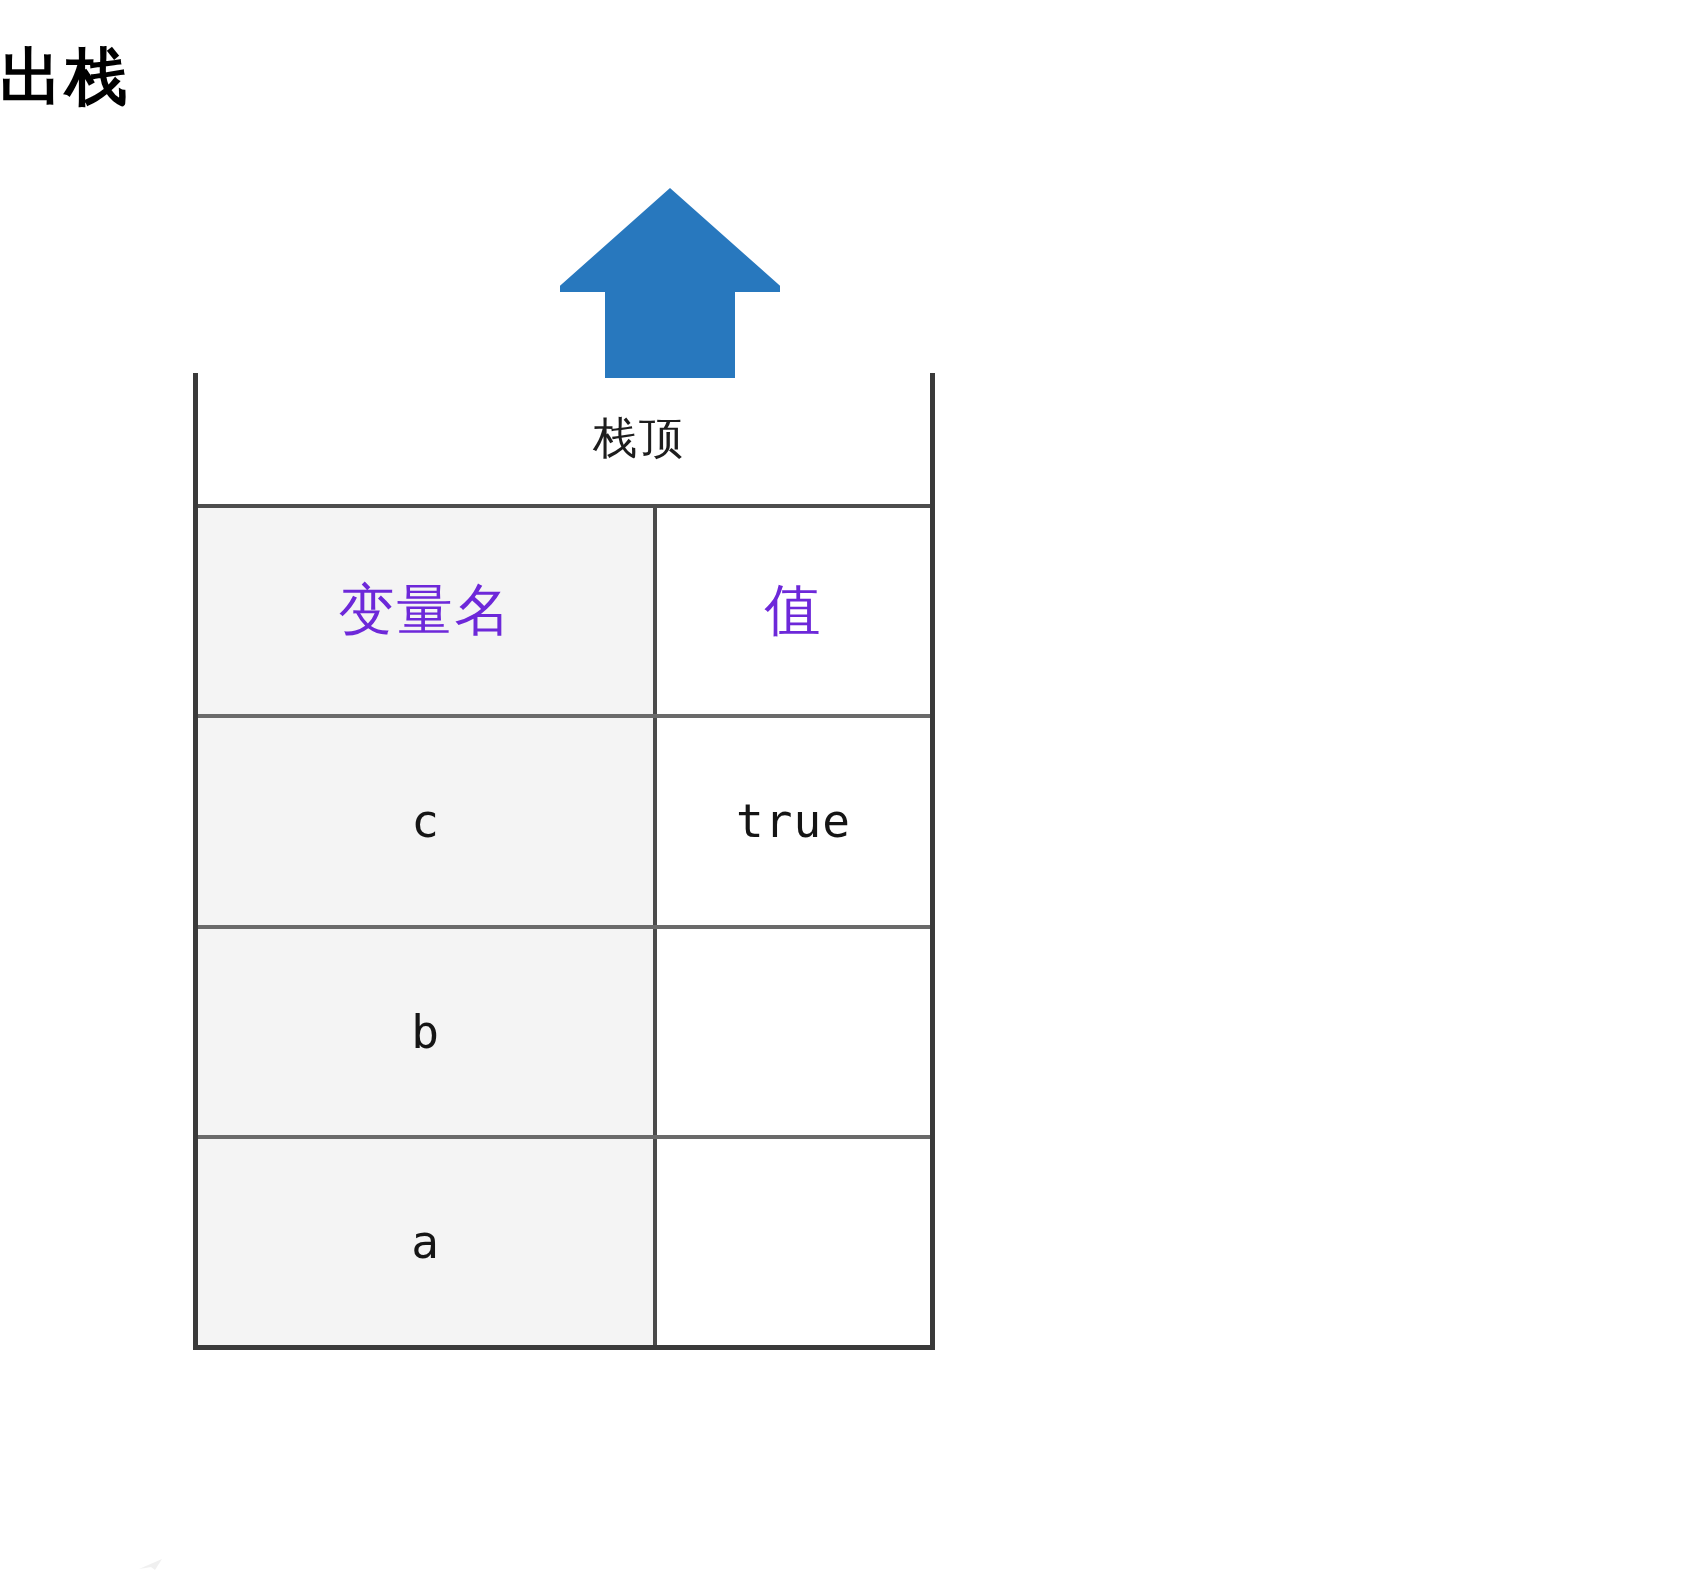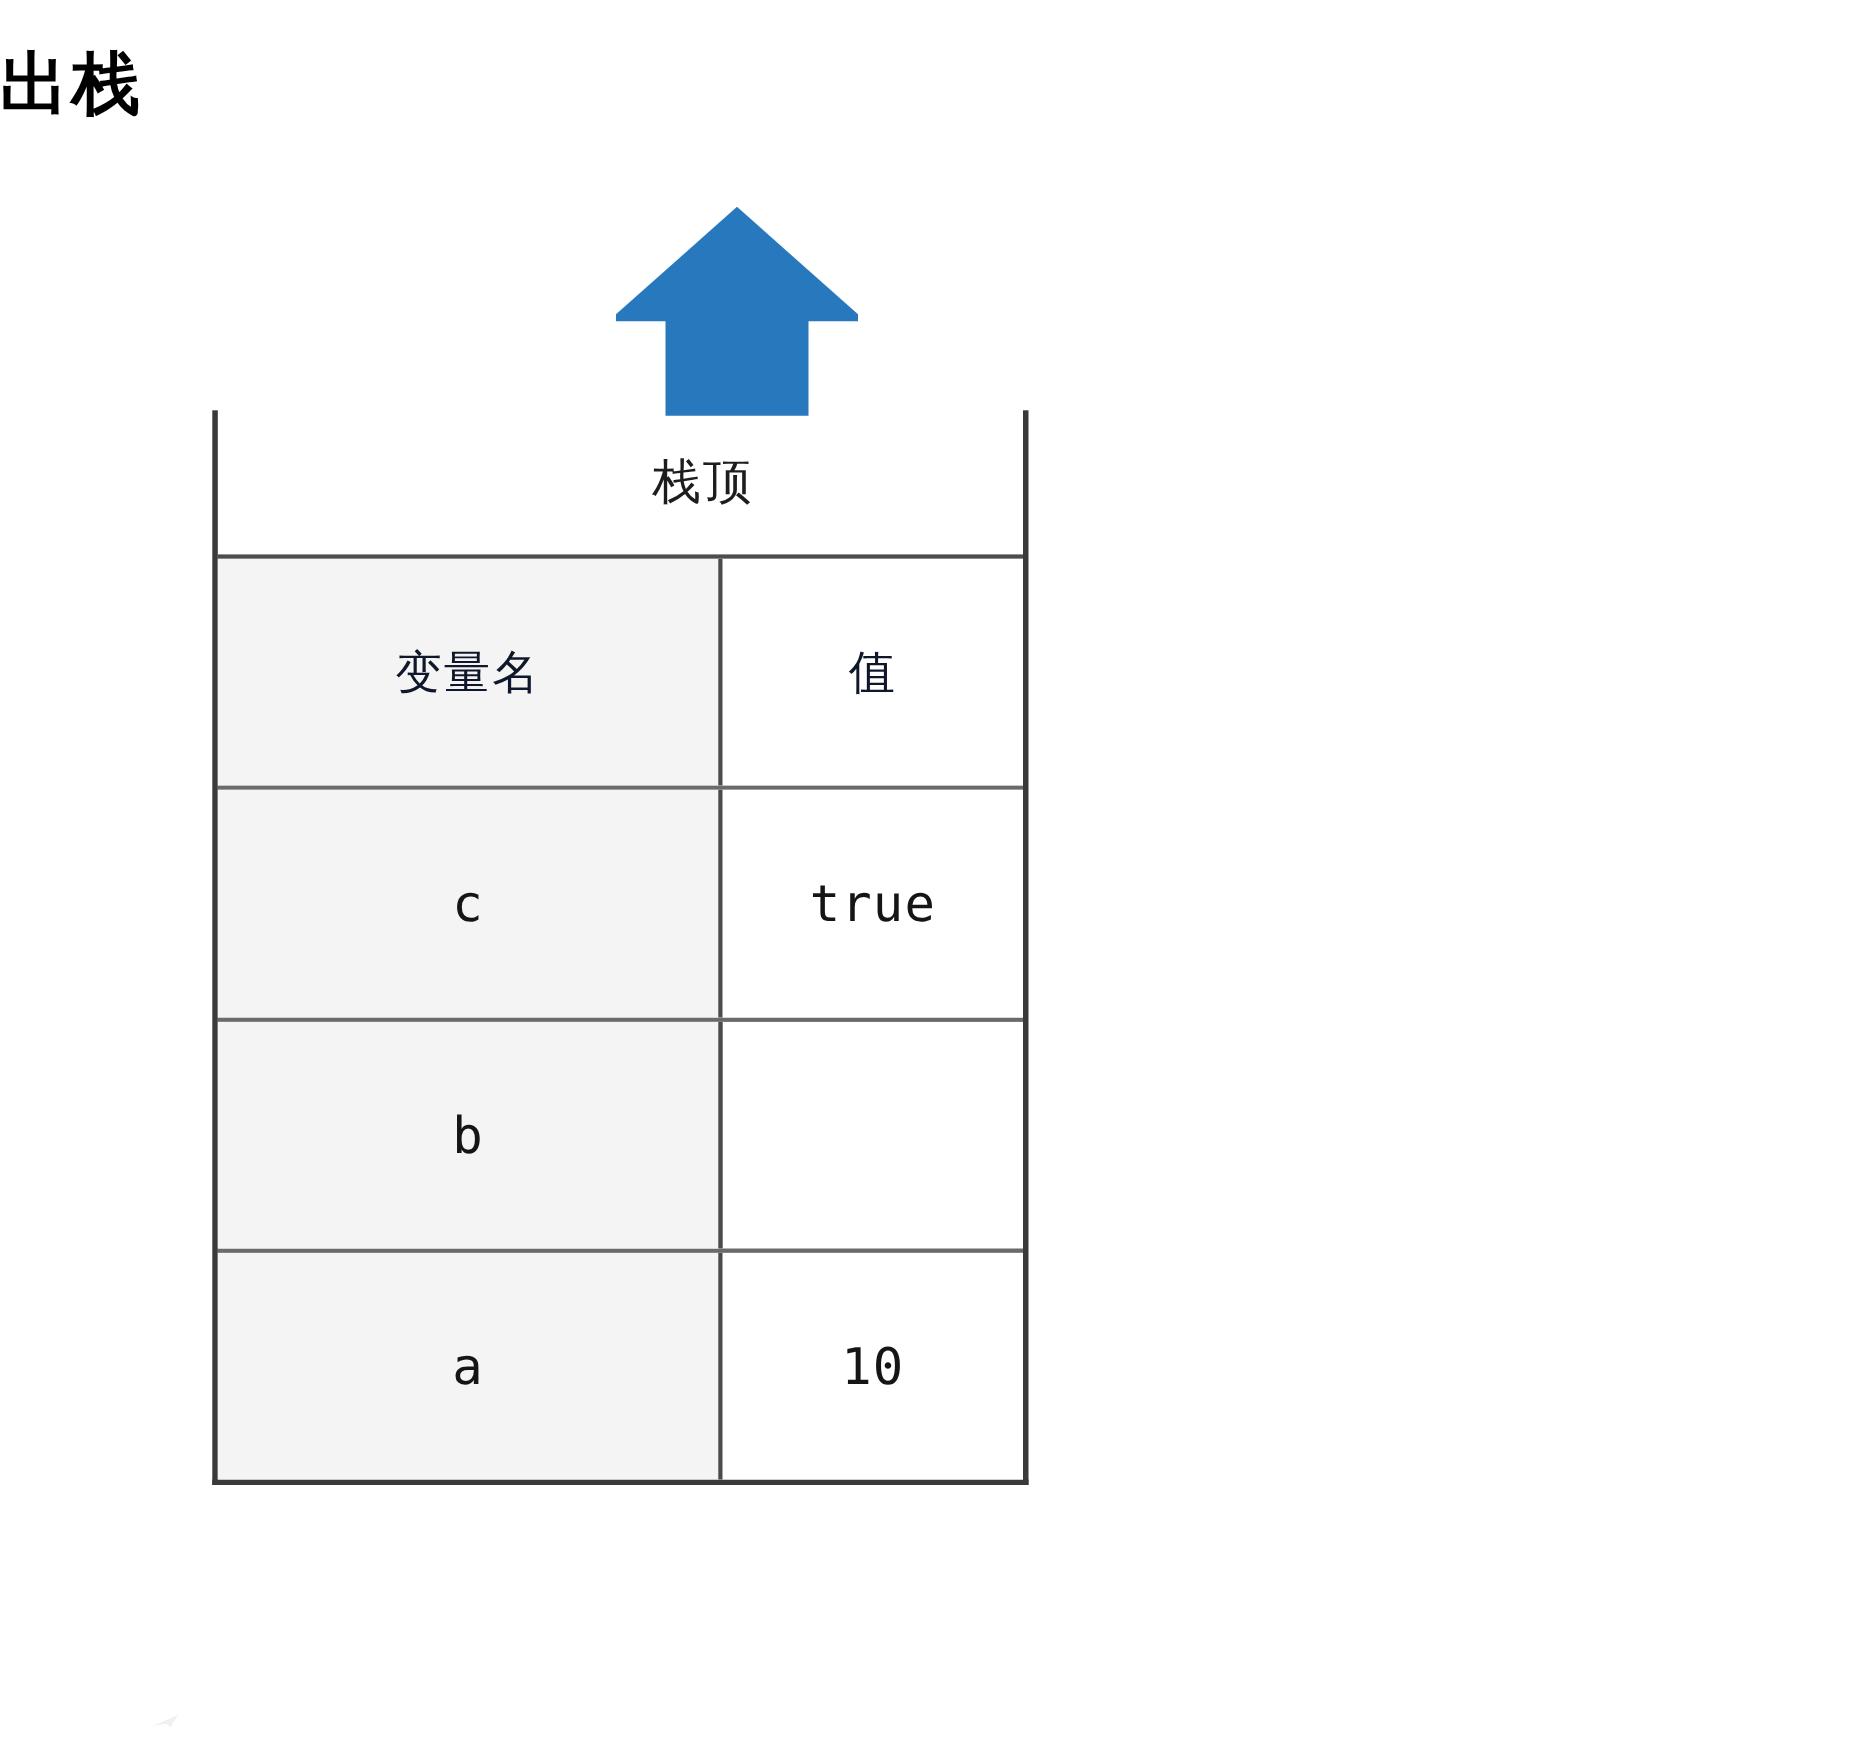--- a/index.html
+++ b/index.html
@@ -111,23 +111,23 @@
     width: 459px;
     background: #f4f4f4;
     border-right: 4px solid #4a4a4a;
   }
   .cell-value {
     flex: 1;
     background: #ffffff;
   }
 
   .hdr-text {
-    font-size: 42px;
+    font-size: 56px;
     letter-spacing: 2px;
-    color: #0f172a;
+    color: #6d28d9;
     font-family: Liberation Serif, serif;
   }
   .mono-text {
     font-size: 46px;
     letter-spacing: 1px;
     color: #151515;
     font-family: "DejaVu Sans Mono", "Liberation Mono", monospace;
   }
 
   
@@ -196,23 +196,20 @@
       <div class="srow">
         <div class="cell cell-name">
           <span class="mono-text">b</span>
         </div>
       </div>
 
       <div class="srow">
         <div class="cell cell-name">
           <span class="mono-text">a</span>
         </div>
-        <div class="cell cell-value">
-          <span class="mono-text">10</span>
-        </div>
       </div>
 
     </div>
   </div>
 
 
   <div class="corner-mark">
     <svg width="26" height="14" viewBox="0 0 26 14" xmlns="http://www.w3.org/2000/svg">
       <path d="M1 11 L24 1 L17 12 L13 9 Z" fill="#e4e4e4"></path>
     </svg>

